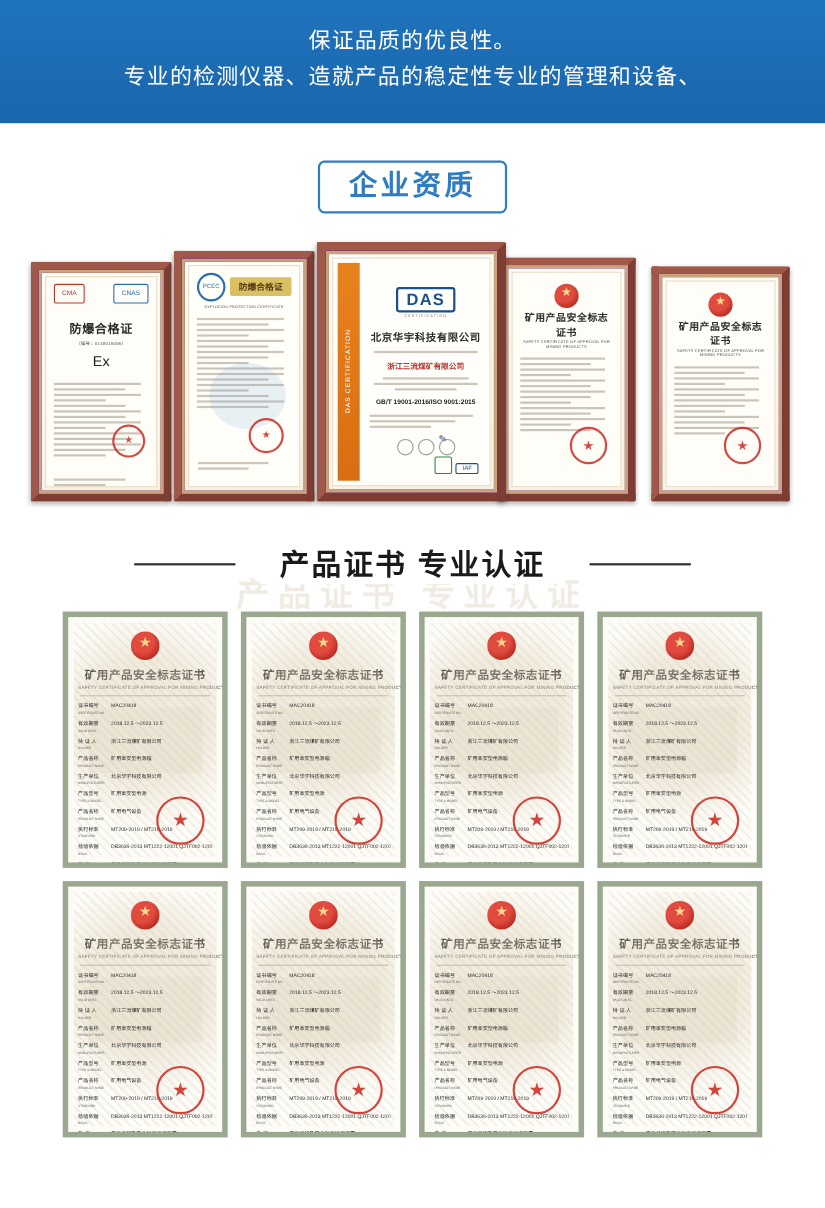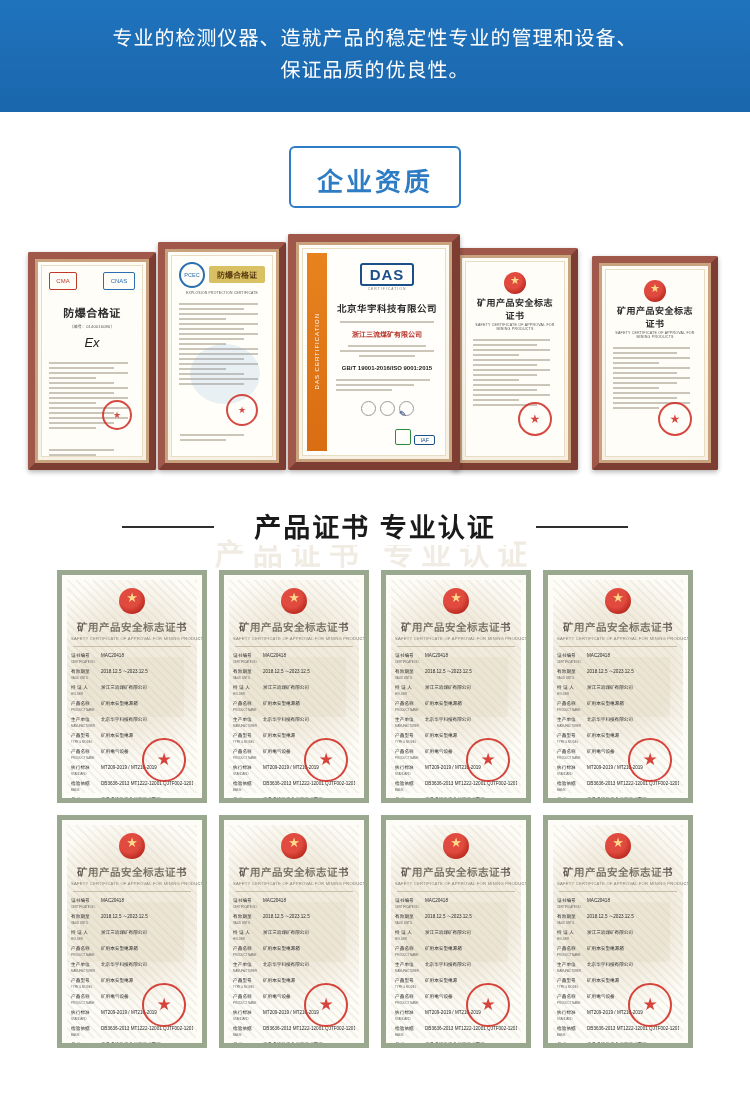--- a/index.html
+++ b/index.html
@@ -38,21 +38,21 @@
 
   
   .sec1 {
     padding-top: 34px;
     text-align: center;
   }
   .qual-box {
     display: inline-block;
     border: 2px solid #2e7dc4;
     border-radius: 6px;
-    padding: 20px 26px 9px 26px;
+    padding: 6px 26px 9px 26px;
     color: #2e7dc4;
     font-size: 26px;
     letter-spacing: 3px;
     font-weight: 700;
     line-height: 1.1;
   }
   .qual-sub {
     margin-top: 11px;
     color: #8fb9de;
     font-size: 13px;
@@ -293,40 +293,40 @@
     background: rgba(214,199,170,.16);
     pointer-events: none;
   }
 </style>
 </head>
 <body>
 
 <div class="page">
 
   <div class="banner">
+    <div class="banner-line">保证品质的优良性。</div>
     <div class="banner-line">专业的检测仪器、造就产品的稳定性专业的管理和设备、</div>
-    <div class="banner-line">保证品质的优良性。</div>
   </div>
 
   <div class="sec1">
     <div class="qual-box">企业资质</div>
   </div>
 
   <div class="strip">
 
     <div class="frame" style="left:28px; top:18px; width:128px; height:218px;">
       <div class="mat"></div>
       <div class="cert-inner">
         <div style="display:flex;justify-content:space-between;align-items:center;">
           <div style="width:26px;height:16px;border:1px solid #c0392b;border-radius:2px;color:#c0392b;font-size:6px;display:flex;align-items:center;justify-content:center;">CMA</div>
           <div style="width:30px;height:16px;border:1px solid #2a6fb0;border-radius:2px;color:#2a6fb0;font-size:6px;display:flex;align-items:center;justify-content:center;">CNAS</div>
         </div>
         <div class="ttl-cn" style="margin-top:14px;font-size:11px;">防爆合格证</div>
         <div class="ttl-en" style="font-size:4px;margin-top:3px;">（编号：0140016086）</div>
-        <div style="text-align:center;font-size:13px;font-style:italic;margin-top:6px;color:#222;">Ex</div>
+        <div style="text-align:center;font-size:13px;margin-top:6px;color:#222;">Ex</div>
         <div class="lines" style="margin-top:12px;">
           <div class="ln l"></div>
             <div class="ln m"></div>
             <div class="ln l"></div>
           <div class="ln s"></div>
             <div class="ln m"></div>
             <div class="ln l"></div>
           <div class="ln m"></div>
             <div class="ln l"></div>
             <div class="ln s"></div>
@@ -379,21 +379,21 @@
     </div>
 
     <div class="frame" style="left:288px; top:0px; width:172px; height:236px; z-index:5; border-width:8px;">
       <div class="mat"></div>
       <div class="cert-inner" style="background:#fffefb;">
 
         <div style="position:absolute;left:4px;top:4px;bottom:4px;width:20px;background:linear-gradient(180deg,#e8821e,#d96d12);color:#fff;font-size:6px;letter-spacing:1px;display:flex;align-items:center;justify-content:center;">
           <span style="writing-mode:vertical-rl;transform:rotate(180deg);white-space:nowrap;">DAS CERTIFICATION</span>
         </div>
         <div style="margin-left:26px;">
-          <div style="text-align:center;margin-top:8px;">
+          <div style="text-align:center;margin-top:20px;">
             <span style="display:inline-block;border:2px solid #1b4f8a;color:#1b4f8a;font-size:15px;font-weight:700;letter-spacing:1px;padding:1px 8px;border-radius:3px;">DAS</span>
             <div style="font-size:3.4px;color:#777;letter-spacing:1px;margin-top:1px;">CERTIFICATION</div>
           </div>
           <div class="ttl-cn" style="margin-top:10px;font-size:9.5px;">北京华宇科技有限公司</div>
           <div class="ln l" style="margin:6px auto 6px auto;"></div>
           <div style="text-align:center;font-size:7px;font-weight:700;color:#b8352c;">浙江三流煤矿有限公司</div>
           <div class="lines" style="margin-top:6px;">
             <div class="ln m" style="margin-left:auto;margin-right:auto;"></div>
             <div class="ln l" style="margin-left:auto;margin-right:auto;"></div>
             <div class="ln s" style="margin-left:auto;margin-right:auto;"></div>

